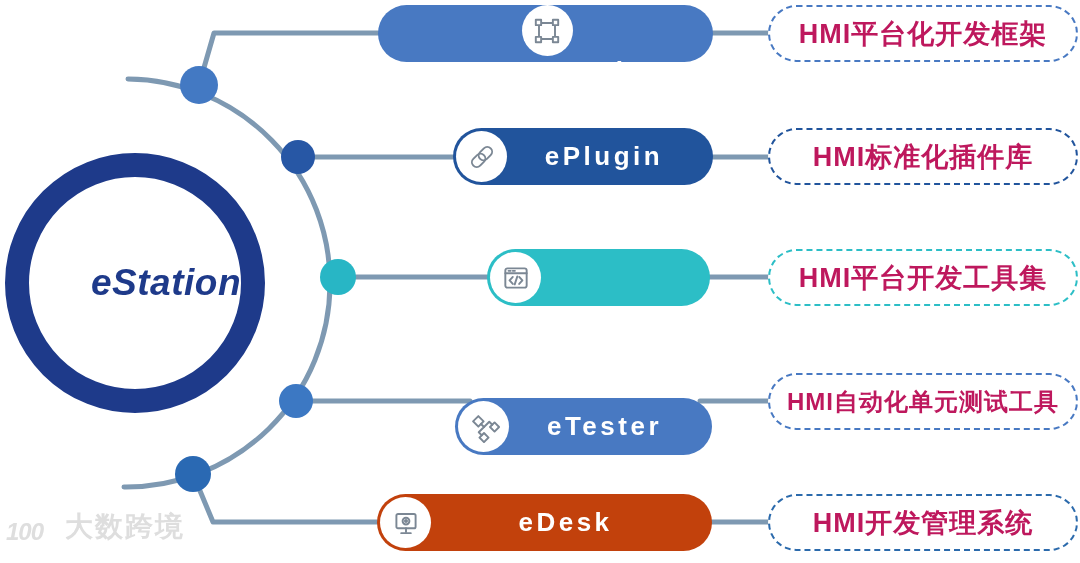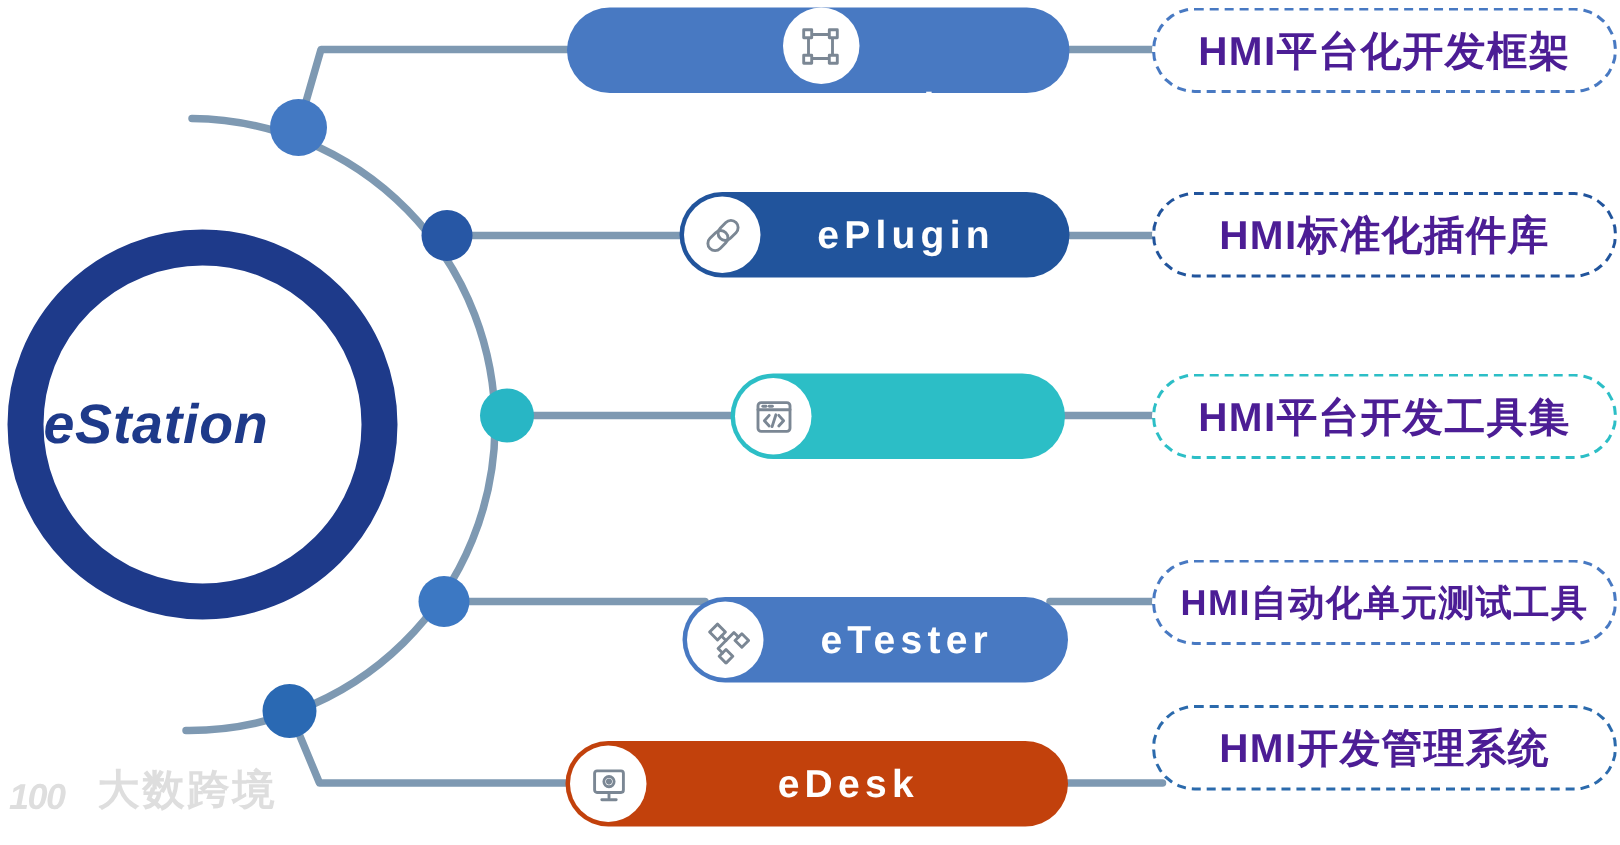--- a/index.html
+++ b/index.html
@@ -10,21 +10,21 @@
   }
   .canvas { position: absolute; inset: 0; width: 1080px; height: 563px; }
 
   
   svg.connectors { position: absolute; left: 0; top: 0; z-index: 1; }
 
   
   .hub {
     position: absolute; left: 5px; top: 153px; width: 260px; height: 260px;
     border: 24px solid #1e3a8a; border-radius: 50%; background: #ffffff;
-    display: flex; align-items: center; justify-content: flex-start; z-index: 2;
+    display: flex; align-items: center; justify-content: flex-end; z-index: 2;
   }
   .hub-label {
     font-size: 37px; font-weight: bold; font-style: italic; color: #1e3a8a;
     letter-spacing: 0.5px;
   }
 
   
   .pill {
     position: absolute; height: 57px; border-radius: 29px;
     display: flex; align-items: center; z-index: 2;
@@ -48,23 +48,23 @@
   
   .desc {
     position: absolute; left: 768px; width: 310px; height: 57px;
     border: 2px dashed #4879c2; border-radius: 29px; background: #ffffff;
     display: flex; align-items: center; justify-content: center; z-index: 2;
   }
   .desc-1 { top: 5px; }
   .desc-2 { top: 128px; }
   .desc-3 { top: 249px; }
   .desc-4 { top: 373px; }
-  .desc-5 { top: 470px; }
+  .desc-5 { top: 494px; }
   .desc-text {
-    color: #4c1d95; font-weight: bold; font-size: 27px; letter-spacing: 1px;
+    color: #be185d; font-weight: bold; font-size: 27px; letter-spacing: 1px;
     white-space: nowrap;
   }
   .desc-4 .desc-text { font-size: 24px; }
 
   
   .icon-svg { stroke: #7b8794; fill: none; stroke-width: 1.8; stroke-linecap: round; stroke-linejoin: round; }
 
   
   .watermark {
     position: absolute; left: 6px; top: 508px; z-index: 3;

